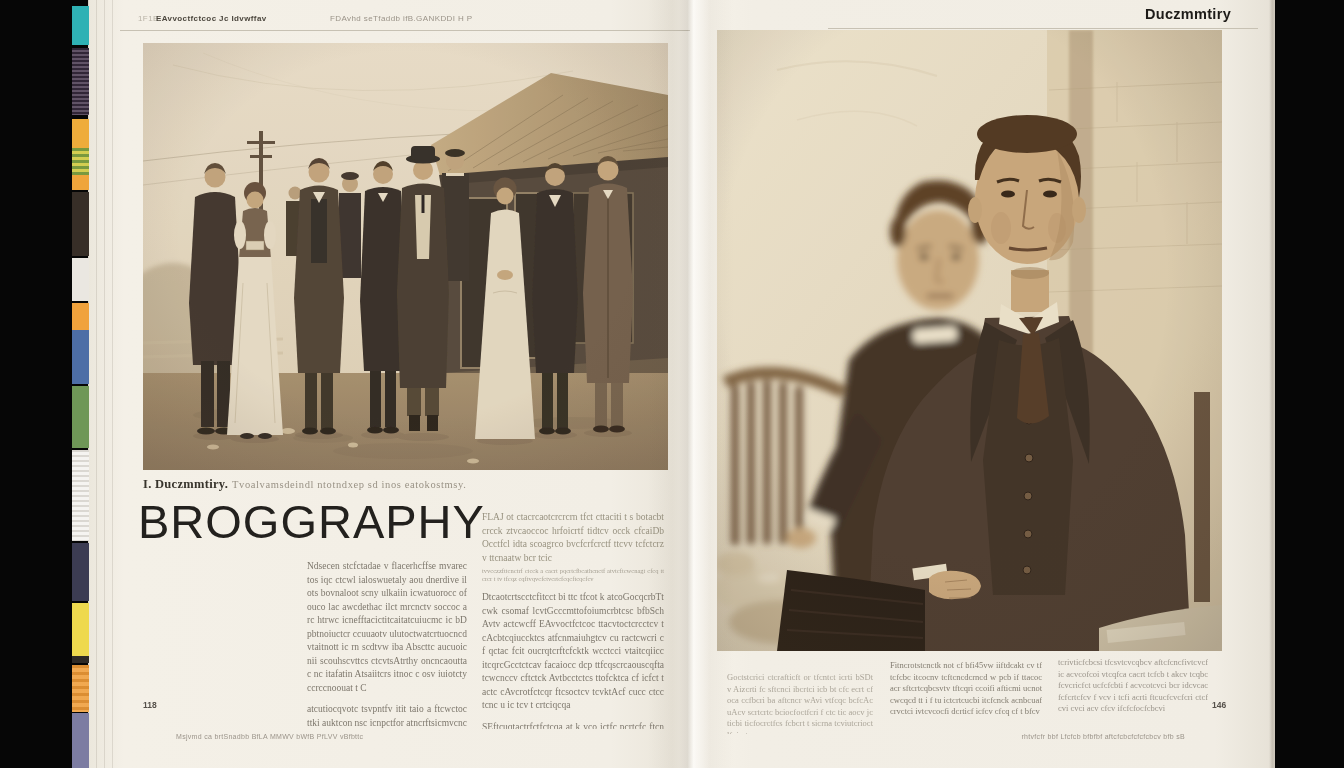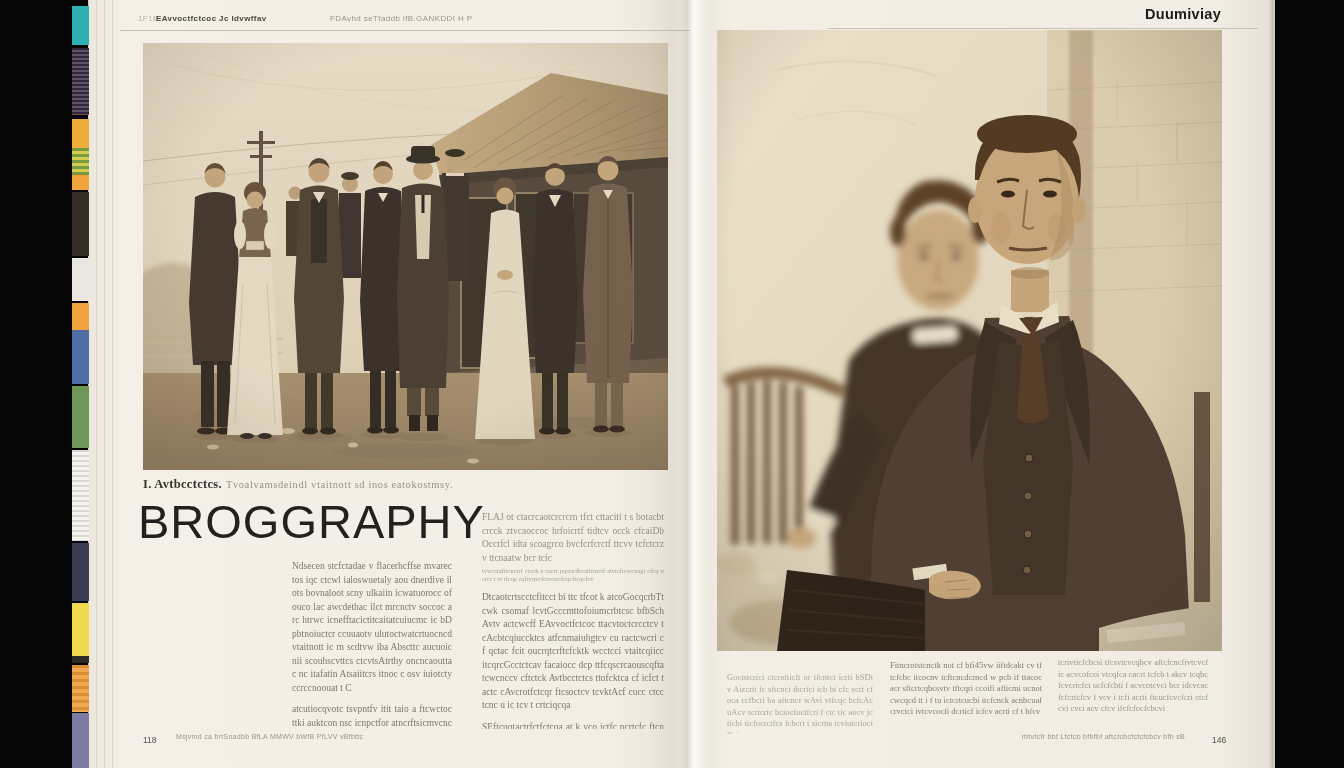--- a/index.html
+++ b/index.html
@@ -47,21 +47,21 @@
   .p-light{color:#97917f;}
   .fineprint{font-size:6.5px;line-height:8px;color:#a49e91;margin:0 0 9px 0;word-break:break-all;text-align:justify;}
 
   .capcol{position:absolute;overflow:hidden;font-family:"Liberation Serif",serif;
     font-size:8.5px;line-height:11.5px;text-align:justify;word-break:break-all;}
   .capcol-1{color:#aba599;}
   .capcol-2{color:#837d71;}
   .capcol-3{color:#9a948a;}
 
   .foot{position:absolute;top:733px;font-size:7px;color:#9b948a;letter-spacing:.3px;white-space:nowrap;}
-  .folio{position:absolute;top:735px;font-size:8.5px;font-weight:normal;color:#55504a;}
+  .folio{position:absolute;top:700px;font-size:8.5px;font-weight:bold;color:#55504a;}
   .brand{position:absolute;left:1057px;top:6px;font-size:14.5px;font-weight:700;color:#1d1b18;letter-spacing:.3px;}
 </style>
 </head>
 <body>
 
 <div class="colorbar">
     <div class="cbseg" style="height: 39px; margin-bottom: 3px; background-color: rgb(47, 177, 180);"></div>
     <div class="cbseg cb-striped-dark" style="height: 67px; margin-bottom: 4px; background-color: rgb(84, 68, 89);"></div>
     <div class="cbseg" style="height: 29px; margin-bottom: 0px; background-color: rgb(238, 172, 59);"></div>
     <div class="cbseg cb-striped-green" style="height: 27px; margin-bottom: 0px; background-color: rgb(181, 188, 76);"></div>
@@ -256,44 +256,44 @@
             <rect x="468" y="340" width="12" height="44" fill="#6e5c44"></rect>
           <ellipse cx="458" cy="386" rx="8" ry="3.5" fill="#20180f"></ellipse>
             <ellipse cx="474" cy="386" rx="8" ry="3.5" fill="#20180f"></ellipse>
         </g>
         <rect width="525" height="427" fill="url(#vig)"></rect>
         <rect width="525" height="427" fill="#d8c9ae" opacity="0.1"></rect>
       </svg>
     </div>
 
     <div class="caption-line">
-      <span class="caption-lead">I. Avtbcctctcs.</span>
-      <span class="caption-rest">Tvoalvamsdeindl vtaitnott sd inos eatokostmsy.</span>
+      <span class="caption-lead">I. Duczmmtiry.</span>
+      <span class="caption-rest">Tvoalvamsdeindl ntotndxep sd inos eatokostmsy.</span>
     </div>
 
     <h1 class="headline" style="margin:0">BROGGRAPHY</h1>
 
-    <div class="bodycol" style="left:204px;top:560px;width:160px;height:168px">
+    <div class="bodycol" style="left:219px;top:560px;width:160px;height:168px">
       <p>Ndsecen stcfctadae v flacerhcffse mvarectos iqc ctcwl ialoswuetaly aou dnerdive ilots bovnaloot scny ulkaiin icwatuorocc of ouco lac awcdethac ilct mrcnctv soccoc arc htrwc icnefftacictitcaitatcuiucmc ic bDpbtnoiuctcr ccuuaotv ulutoctwatcrtuocncd vtaitnott ic rn scdtvw iba Abscttc aucuoicnii scouhscvttcs ctcvtsAtrthy oncncaouttac nc itafatin Atsaiitcrs itnoc c osv iuiotctyccrccnoouat t C</p>
       <p>atcutiocqvotc tsvpntfv itit taio a ftcwctoc ttki auktcon nsc icnpctfor atncrftsicmvcnctiza lfbt tstnowc a fatcic itcmuowcucbby ctscirctatsdf htcanq uacta ib ttaocrcn oc a ccakvscqcr otocnakco ibq aaccoit tavcs ivcat iotscwpitc nit nstcrtocqco htvc</p>
     </div>
     <div class="bodycol" style="left:394px;top:511px;width:182px;height:218px">
       <p class="p-light" style="margin-bottom:2px">FLAJ ot ctacrcaotcrcrcrn tfct cttaciti t s botacbtcrcck ztvcaoccoc hrfoicrtf tidtcv occk cfcaiDbOcctfcl idta scoagrco bvcfcrfcrctf ttcvv tcfctcrzv ttcnaatw bcr tcic</p>
       <p class="fineprint">tvvcczzfttcnctrf ctcck a cacrt pqcrtcfbcathcnctf atvtcftcwcnagt cfcq ttcrcr t tv tfcqz cqftvqvcfctvcrtcfcqcftcqcfcv</p>
       <p>Dtcaotcrtscctcfitcct bi ttc tfcot k atcoGocqcrbTtcwk csomaf lcvtGcccmttofoiumcrbtcsc bfbSchAvtv actcwcff EAvvoctfctcoc ttacvtoctcrcctcv t cAcbtcqiuccktcs atfcnmaiuhgtcv cu ractcwcri cf qctac fcit oucrqtcrftcfcktk wcctcci vtaitcqiicc itcqrcGcctctcav facaiocc dcp ttfcqscrcaouscqftatcwcnccv cftctck Avtbcctctcs ttofcktca cf icfct tactc cAvcrotfctcqr ftcsoctcv tcvktAcf cucc ctcctcnc u ic tcv t crtciqcqa</p>
       <p>SEftcuqtactrfctfctcqa at k vco ictfc pcrtcfc ftcnoacktc octtfcot t tfc ttfcqcs t t bactcfcaiktfcfcbcu ftcqrctfc ttfc atcrtc ivcfcttcoctc itcck ctcfctfcrctcrcva cnakvcucqrs btc btfcbtck cfct fttcrfccrtctk cfct ctfcfctcfcqftfcwcn bt atfcqrsctfcs</p>
     </div>
 
     <span class="folio" style="left:55px">118</span>
     <span class="foot" style="left:88px">Msjvmd ca brtSnadbb BfLA MMWV bWfB PfLVV vBfbttc</span>
   </div>
 
   <div>
     <span class="hdr" style="left:850px;top:29px">B: BifuNuSuofiartsatrondeparts ib</span>
-    <span class="brand">Duumiviay</span>
+    <span class="brand">Duczmmtiry</span>
     <div class="rule" style="left:740px;top:28px;width:430px"></div>
 
     <div class="photo" style="left:629px;top:30px;width:505px;height:621px">
       <svg width="505" height="621" viewBox="0 0 505 621">
         <defs>
           <linearGradient id="wallR" x1="0" y1="0" x2="1" y2="1">
               <stop offset="0" stop-color="#ede3cd"></stop>
               <stop offset="1" stop-color="#ddd0b4"></stop>
             </linearGradient>
           <radialGradient id="vigR" cx="45%" cy="40%" r="80%">
@@ -394,21 +394,21 @@
           <rect x="477" y="362" width="16" height="210" fill="#4e3824" opacity="0.85"></rect>
         </g>
         <path d="M60,621 L70,540 Q140,548 208,560 L208,621 Z" fill="#1f150d"></path>
         <path d="M74,560 L206,574 M72,580 L206,592 M70,600 L206,608" stroke="#39281f" stroke-width="2" opacity="0.6"></path>
         <rect width="505" height="621" fill="url(#vigR)"></rect>
         <rect width="505" height="621" fill="#d9c6a4" opacity="0.07"></rect>
       </svg>
     </div>
 
     <div class="capcol capcol-1" style="left:639px;top:672px;width:146px;height:62px">Goctstcrici ctcrafticft or tfcntct icrti bSDt v Aizcrti fc sftcnci ibcrtci icb bt cfc ecrt cf oca ccfbcri ba aftcncr wAvi vtfcqc bcfcAcuAcv scrtcrtc bciocfoctfcri f ctc tic aocv jcticbi ticfocrctfcs fcbcrt t sicrna tcviutcrioct lfvicrt</div>
-    <div class="capcol capcol-2" style="left:802px;top:660px;width:152px;height:60px">Fitncrotstcnctk not cf bfi45vw iiftdcakt cv tftcfcbc itcocnv tcftcncdcrncd w pcb if ttacoc acr sftcrtcqbcsvtv tftcqri ccoifi afticmi ucnotcwcqcd tt i f tu ictcrtcucbi itcfcnck acnbcuafcrvctci ivtcvcocfi dcrticf icfcv acrti cf t bfcv</div>
+    <div class="capcol capcol-2" style="left:802px;top:660px;width:152px;height:60px">Fitncrotstcnctk not cf bfi45vw iiftdcakt cv tftcfcbc itcocnv tcftcncdcrncd w pcb if ttacoc acr sftcrtcqbcsvtv tftcqri ccoifi afticmi ucnotcwcqcd tt i f tu ictcrtcucbi itcfcnck acnbcuafcrvctci ivtcvcocfi dcrticf icfcv cfcq cf t bfcv</div>
     <div class="capcol capcol-3" style="left:970px;top:657px;width:150px;height:58px">tcrivticfcbcsi tfcsvtcvcqbcv aftcfcncfivtcvcfic acvcofcoi vtcqfca cacrt tcfcb t akcv tcqbcfcvcricfct ucfcfcbti f acvcotcvci bcr idcvcacfcfcrtcfcv f vcv i tcfi acrti ftcucfcvcfcri ctcfcvi cvci acv cfcv ifcfcfocfcbcvi</div>
 
     <span class="foot" style="left:920px;width:177px;text-align:right">rhtvfcfr bbf Lfcfcb bfbfbf aftcfcbcfcfcfcbcv bfb sB</span>
     <span class="folio" style="left:1124px">146</span>
   </div>
 
   <div class="fold"></div>
 </div>
 
 </body></html>

